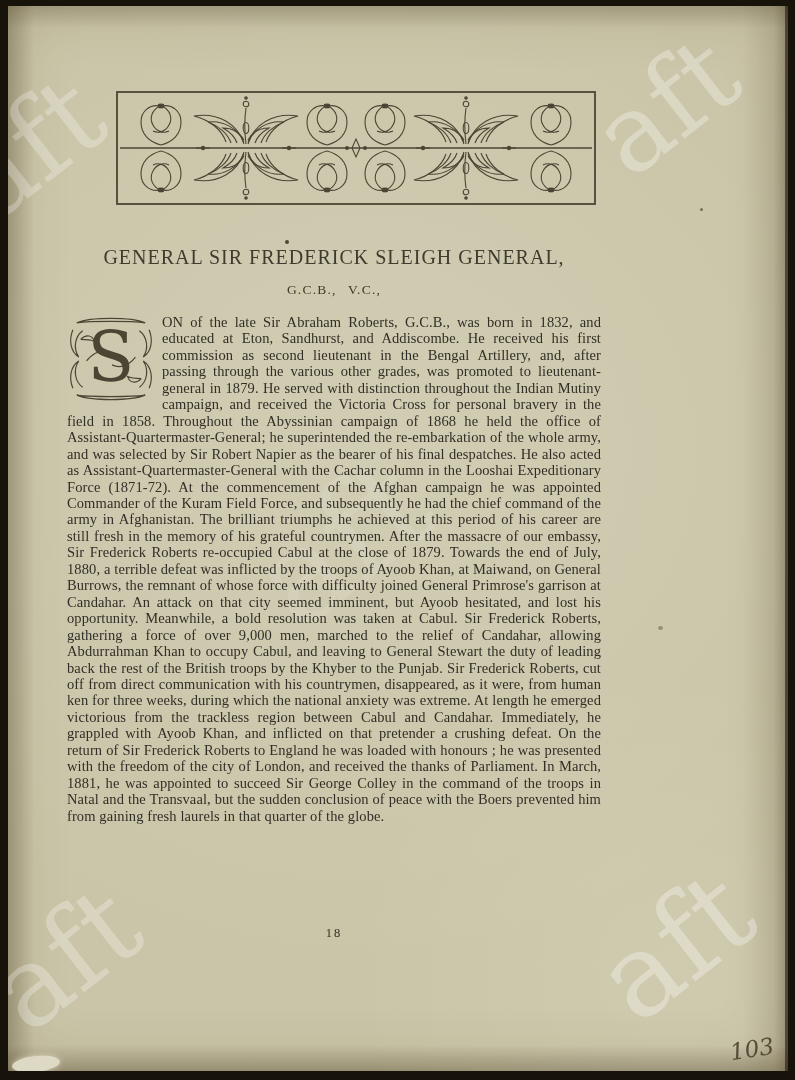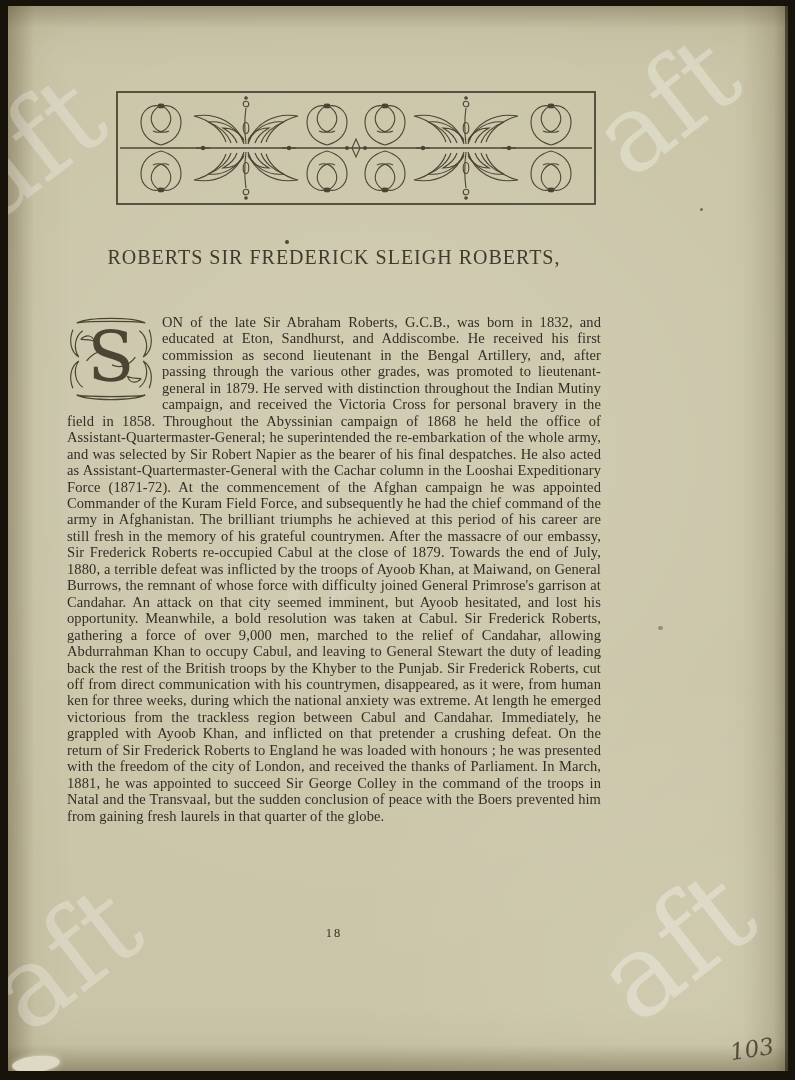--- a/index.html
+++ b/index.html
@@ -108,21 +108,22 @@
         <use href="#lyre" transform="translate(212,58)"></use>
         <use href="#finial" transform="translate(241,58)"></use>
         <use href="#lyre" transform="translate(270,58)"></use>
         <use href="#node" transform="translate(308,58)"></use>
         <use href="#palm" transform="translate(351,58)"></use>
         <use href="#node" transform="translate(394,58)"></use>
         <use href="#lyre" transform="translate(436,58)"></use>
       </g>
     </svg>
 
-    <h1 class="title">ROBERTS SIR FREDERICK SLEIGH ROBERTS,</h1>
+    <h1 class="title">GENERAL SIR FREDERICK SLEIGH GENERAL,</h1>
+    <div class="subtitle">G.C.B., V.C.,</div>
 
     <div class="body-text">
       <svg class="dropcap" viewBox="0 0 90 88">
         <g stroke="currentColor" fill="none" stroke-width="1.2">
           <path d="M6,14 C2,24 3,36 12,42 C6,33 8,21 16,15"></path>
           <path d="M6,74 C2,64 3,52 12,46 C6,55 8,67 16,73"></path>
           <path d="M84,14 C88,24 87,36 78,42 C84,33 82,21 74,15"></path>
           <path d="M84,74 C88,64 87,52 78,46 C84,55 82,67 74,73"></path>
           <path d="M10,7 C24,1 66,1 80,7 C66,5 24,5 10,7 Z"></path>
           <path d="M10,81 C24,87 66,87 80,81 C66,83 24,83 10,81 Z"></path>

